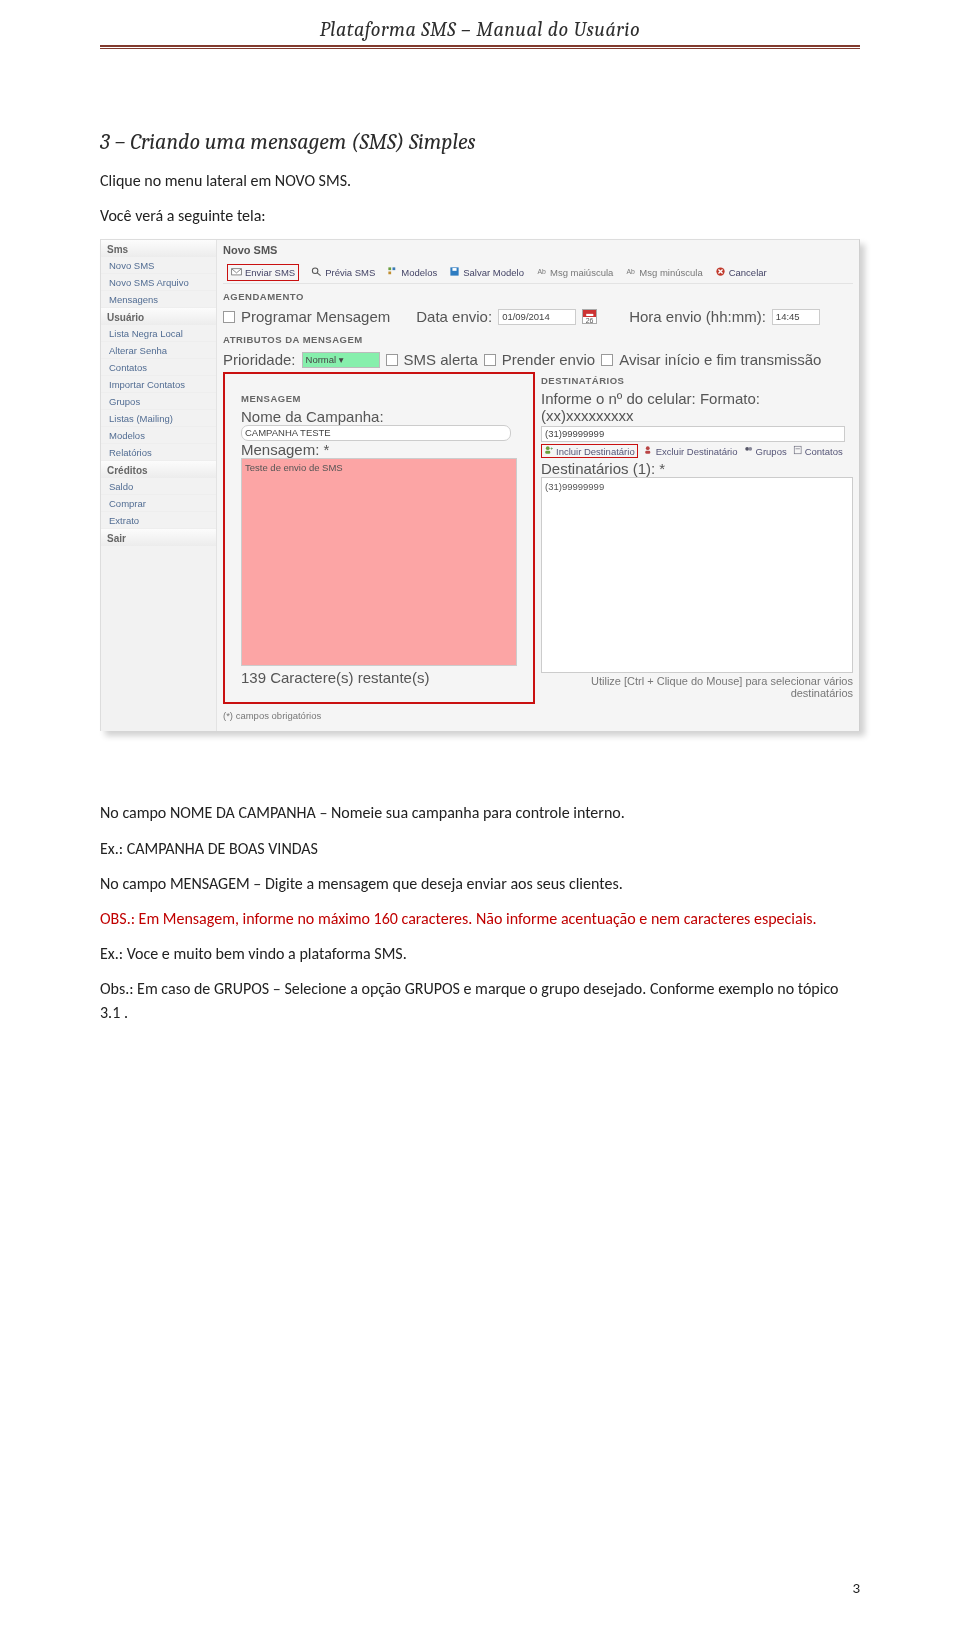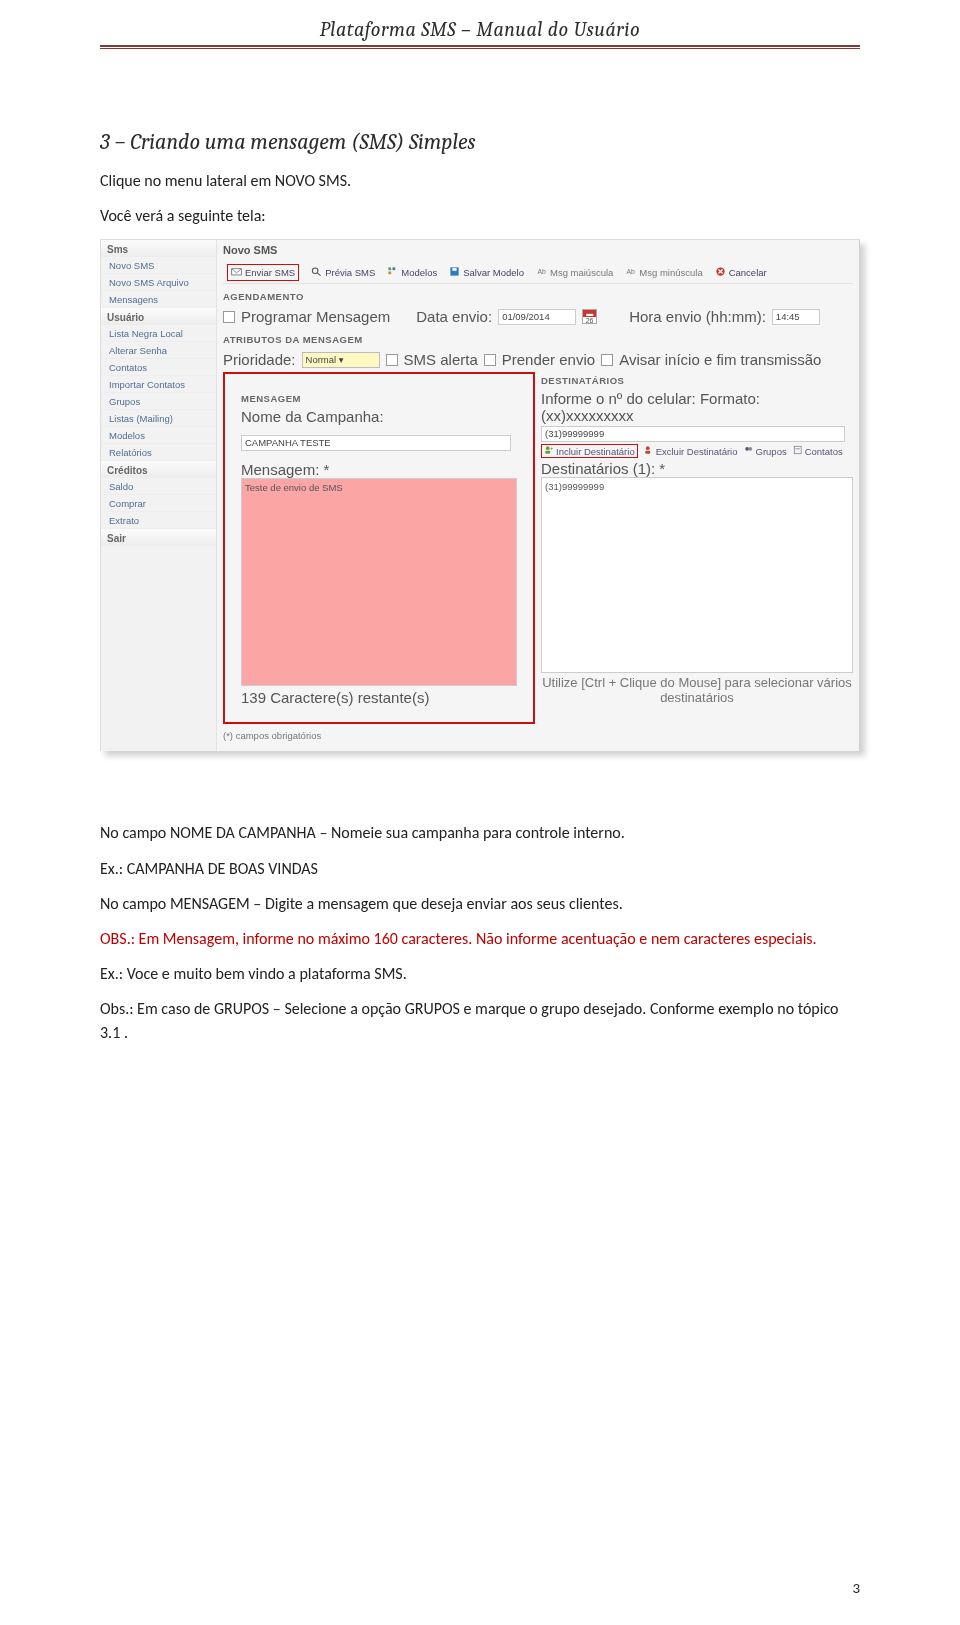--- a/index.html
+++ b/index.html
@@ -128,21 +128,21 @@
   .f-input {
     background: #fff;
     border: 1px solid #ccc;
     height: 14px;
     line-height: 14px;
     padding: 0 3px;
     color: #444;
     font-size: 9.5px;
   }
   .f-select {
-    background: #fef9c3;
+    background: #86efac;
     border: 1px solid #bbb;
     height: 14px;
     line-height: 14px;
     padding: 0 3px;
     color: #444;
     font-size: 9.5px;
   }
   .chk { width: 10px; height: 10px; border: 1px solid #999; background: #fff; display: inline-block; }
   .two-col { display: flex; gap: 6px; margin-top: 4px; }
   .col-left, .col-right { flex: 1; }
@@ -167,21 +167,21 @@
   }
   .mini.hot { border: 1.5px solid #c91010; padding: 0 2px; }
   .dest-list {
     background: #fff;
     border: 1px solid #ccc;
     height: 188px;
     padding: 3px;
     color: #555;
     font-size: 9.5px;
   }
-  .hint { font-size: 13px; color: #777; padding-top: 2px; text-align: center; }
+  .hint { font-size: 11px; color: #777; padding-top: 2px; text-align: right; }
   .footnote { font-size: 9.5px; color: #777; padding-top: 6px; }
   .cal {
     width: 13px; height: 13px; background: #fff; border: 1px solid #aaa;
     display: inline-flex; flex-direction: column; font-size: 7px; line-height: 1;
     align-items: center; justify-content: center;
   }
   .cal .top { background: #c33; color: #fff; width: 100%; text-align: center; }
   .page-num {
     position: absolute;
     right: 100px;
@@ -312,21 +312,21 @@
         <span class="chk"></span>
         <span class="lbl">Avisar início e fim transmissão</span>
       </div>
 
       <div class="two-col">
 
         <div class="col-left">
           <div class="msg-wrap">
             <div class="section-label">MENSAGEM</div>
             <div class="lbl">Nome da Campanha:</div>
-            <div class="f-input" style="width:95%;margin:10px 0;">CAMPANHA TESTE</div>
+            <div class="f-input" style="width:95%;margin:0 0;border-radius:7px;">CAMPANHA TESTE</div>
             <div class="lbl">Mensagem: *</div>
             <div class="msg-ta">Teste de envio de SMS</div>
             <div class="lbl" style="padding-top:3px;">139 Caractere(s) restante(s)</div>
           </div>
         </div>
 
         <div class="col-right">
           <div class="section-label">DESTINATÁRIOS</div>
           <div class="lbl">Informe o nº do celular: Formato: (xx)xxxxxxxxx</div>
           <div class="f-input" style="width:95%;margin:2px 0;">(31)99999999</div>

